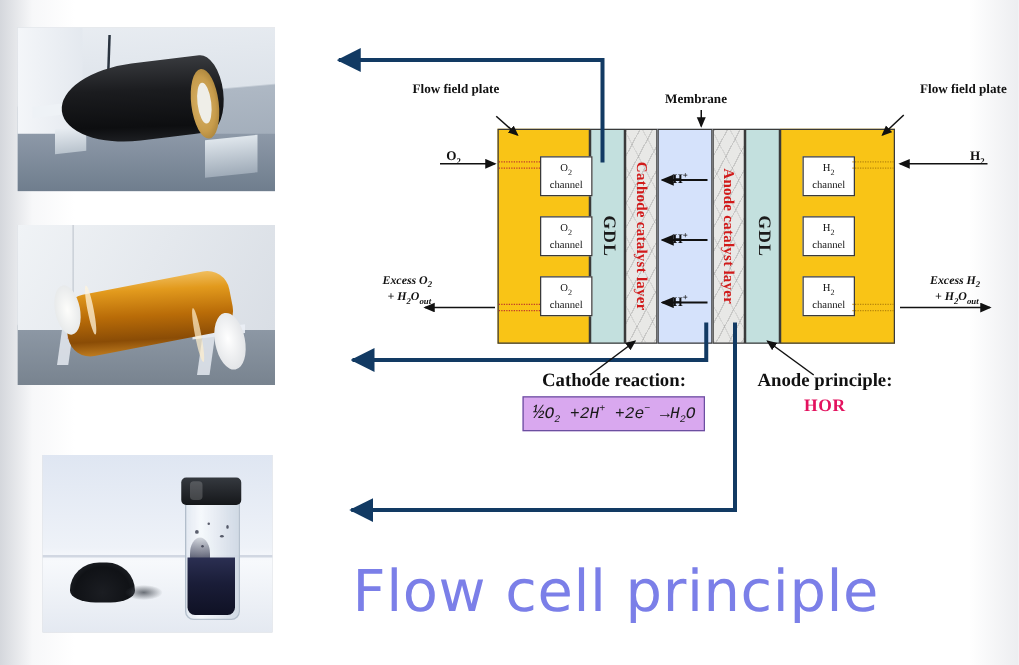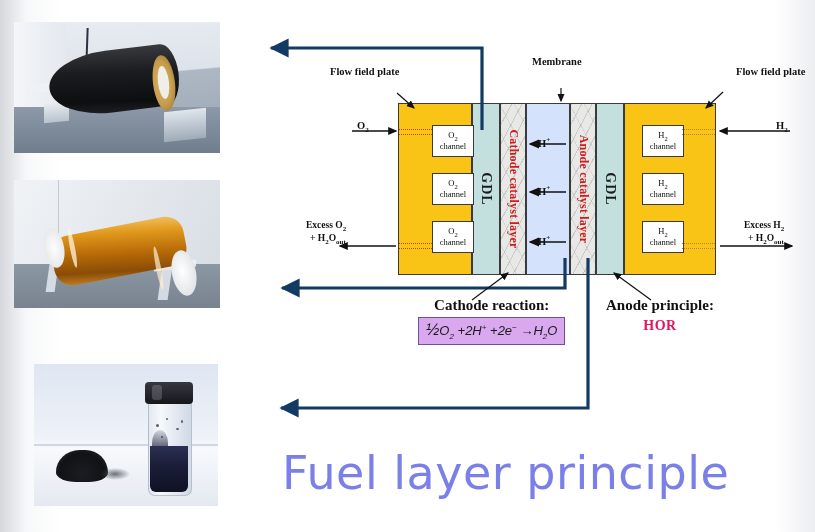--- a/index.html
+++ b/index.html
@@ -104,30 +104,30 @@
   .vlabel.catx{color:#d11a1a;font-size:12px;}
   .chbox{position:absolute;background:#fff;border:1px solid #3a3a3a;
      font-size:8.5px;line-height:9px;text-align:center;color:#111;
      display:flex;flex-direction:column;align-items:center;justify-content:center;}
   .chbox sub{font-size:6.5px;}
   .dashrow{position:absolute;height:0;border-top:1.4px dotted #c0392b;}
   .dashrow.b{border-top:1.4px dotted #b8860b;}
 
   
   .ann{position:absolute;font-size:10.5px;font-weight:bold;color:#111;white-space:nowrap;}
-  .ann.sm{font-size:9.5px;}
+  .ann.sm{font-size:9.5px;font-style:italic;}
   .ann sub{font-size:7px;}
   .ann sup{font-size:7px;}
   svg.ov{position:absolute;left:0;top:0;width:815px;height:532px;pointer-events:none;overflow:visible;}
 
   
   .rxwrap{position:absolute;text-align:center;}
   .rxcap{font-size:15px;font-weight:bold;color:#111;margin-bottom:3px;white-space:nowrap;}
   .rxbox{border:1px solid #6b4fa0;background:#d9a8ef;padding:3px 7px;
-     font-style:italic;font-family:Liberation Sans, sans-serif;font-size:13px;color:#1a1a1a;white-space:nowrap;}
+     font-style:italic;font-family:Liberation Mono, monospace;font-size:13px;color:#1a1a1a;white-space:nowrap;}
   .rxbox sub{font-size:8px;} .rxbox sup{font-size:8px;}
   .rxname{margin-top:4px;font-weight:bold;font-size:14px;color:#e3115e;letter-spacing:.5px;}
 
   
   #title{position:absolute;left:282px;top:446px;font-family:"DejaVu Sans",sans-serif;
      font-size:46px;color:#7b7fe8;letter-spacing:.5px;}
 </style>
 </head>
 <body>
 
@@ -272,21 +272,21 @@
     <line x1="790" y1="131" x2="720" y2="131" stroke="#111" stroke-width="1.3" marker-end="url(#ar)"></line>
     <line x1="720" y1="246" x2="792" y2="246" stroke="#111" stroke-width="1.3" marker-end="url(#ar)"></line>
 
     <line x1="566" y1="144" x2="530" y2="144" stroke="#111" stroke-width="1.5" marker-end="url(#ar)"></line>
     <line x1="566" y1="192" x2="530" y2="192" stroke="#111" stroke-width="1.5" marker-end="url(#ar)"></line>
     <line x1="566" y1="242" x2="530" y2="242" stroke="#111" stroke-width="1.5" marker-end="url(#ar)"></line>
   </svg>
 
   <div class="ann" style="left:330px;top:66px;">Flow field plate</div>
   <div class="ann" style="left:736px;top:66px;">Flow field plate</div>
-  <div class="ann" style="left:532px;top:56px;">Membrane</div>
+  <div class="ann" style="left:532px;top:74px;">Membrane</div>
 
   <div class="ann" style="left:357px;top:120px;font-family:Liberation Serif, serif;">O<sub>2</sub></div>
   <div class="ann" style="left:776px;top:120px;">H<sub>2</sub></div>
 
   <div class="ann sm" style="left:306px;top:220px;">Excess O<sub>2</sub></div>
   <div class="ann sm" style="left:310px;top:233px;">+ H<sub>2</sub>O<sub>out</sub></div>
   <div class="ann sm" style="left:744px;top:220px;">Excess H<sub>2</sub></div>
   <div class="ann sm" style="left:748px;top:233px;">+ H<sub>2</sub>O<sub>out</sub></div>
 
   <div class="ann" style="left:538px;top:136px;">H<sup>+</sup></div>
@@ -298,14 +298,14 @@
     <div class="rxbox">
       <span style="font-size:16px;">½</span>O<sub>2</sub> +2<i>H</i><sup>+</sup> +2<i>e</i><sup>−</sup> →<i>H</i><sub>2</sub><i>O</i>
     </div>
   </div>
 
   <div class="rxwrap" style="left:606px;top:297px;">
     <div class="rxcap">Anode principle:</div>
     <div class="rxname">HOR</div>
   </div>
 
-  <div id="title">Fuel layer principle</div>
+  <div id="title">Flow cell principle</div>
 </div>
 
 </body></html>

